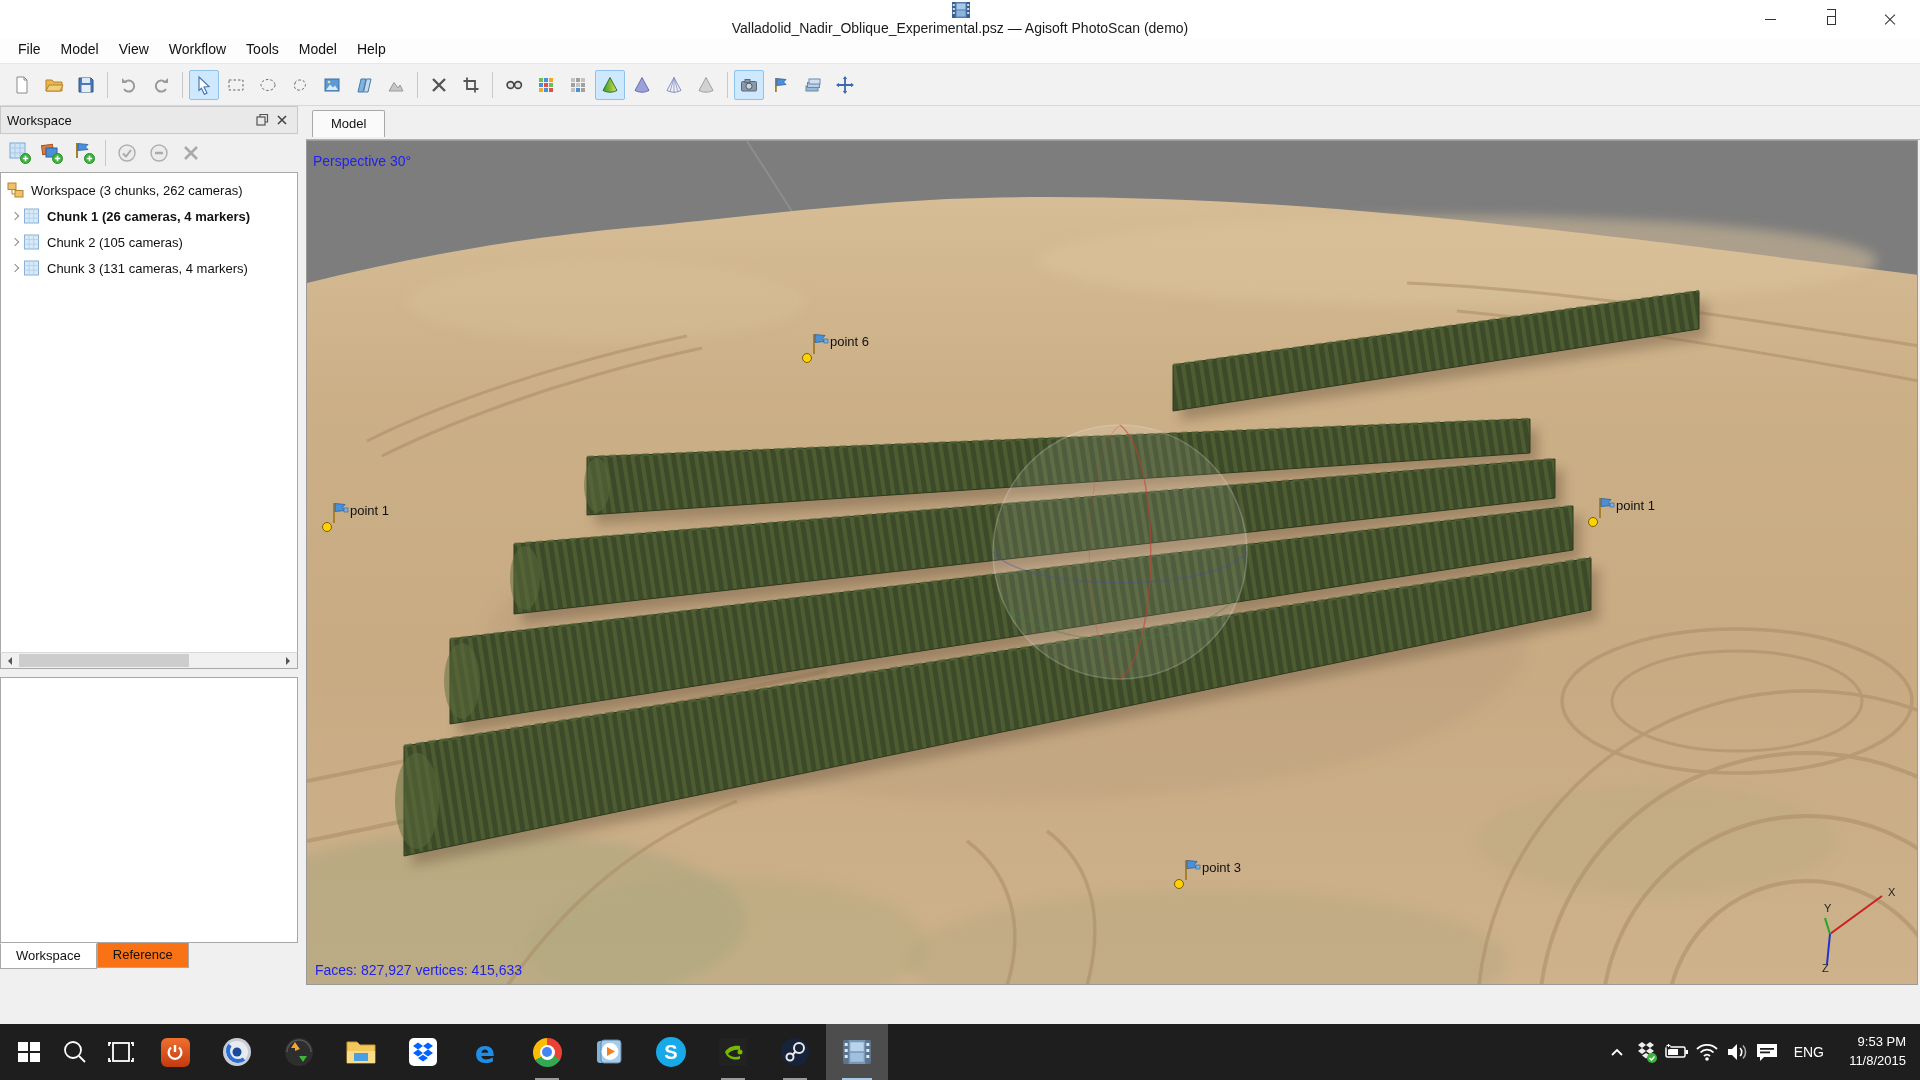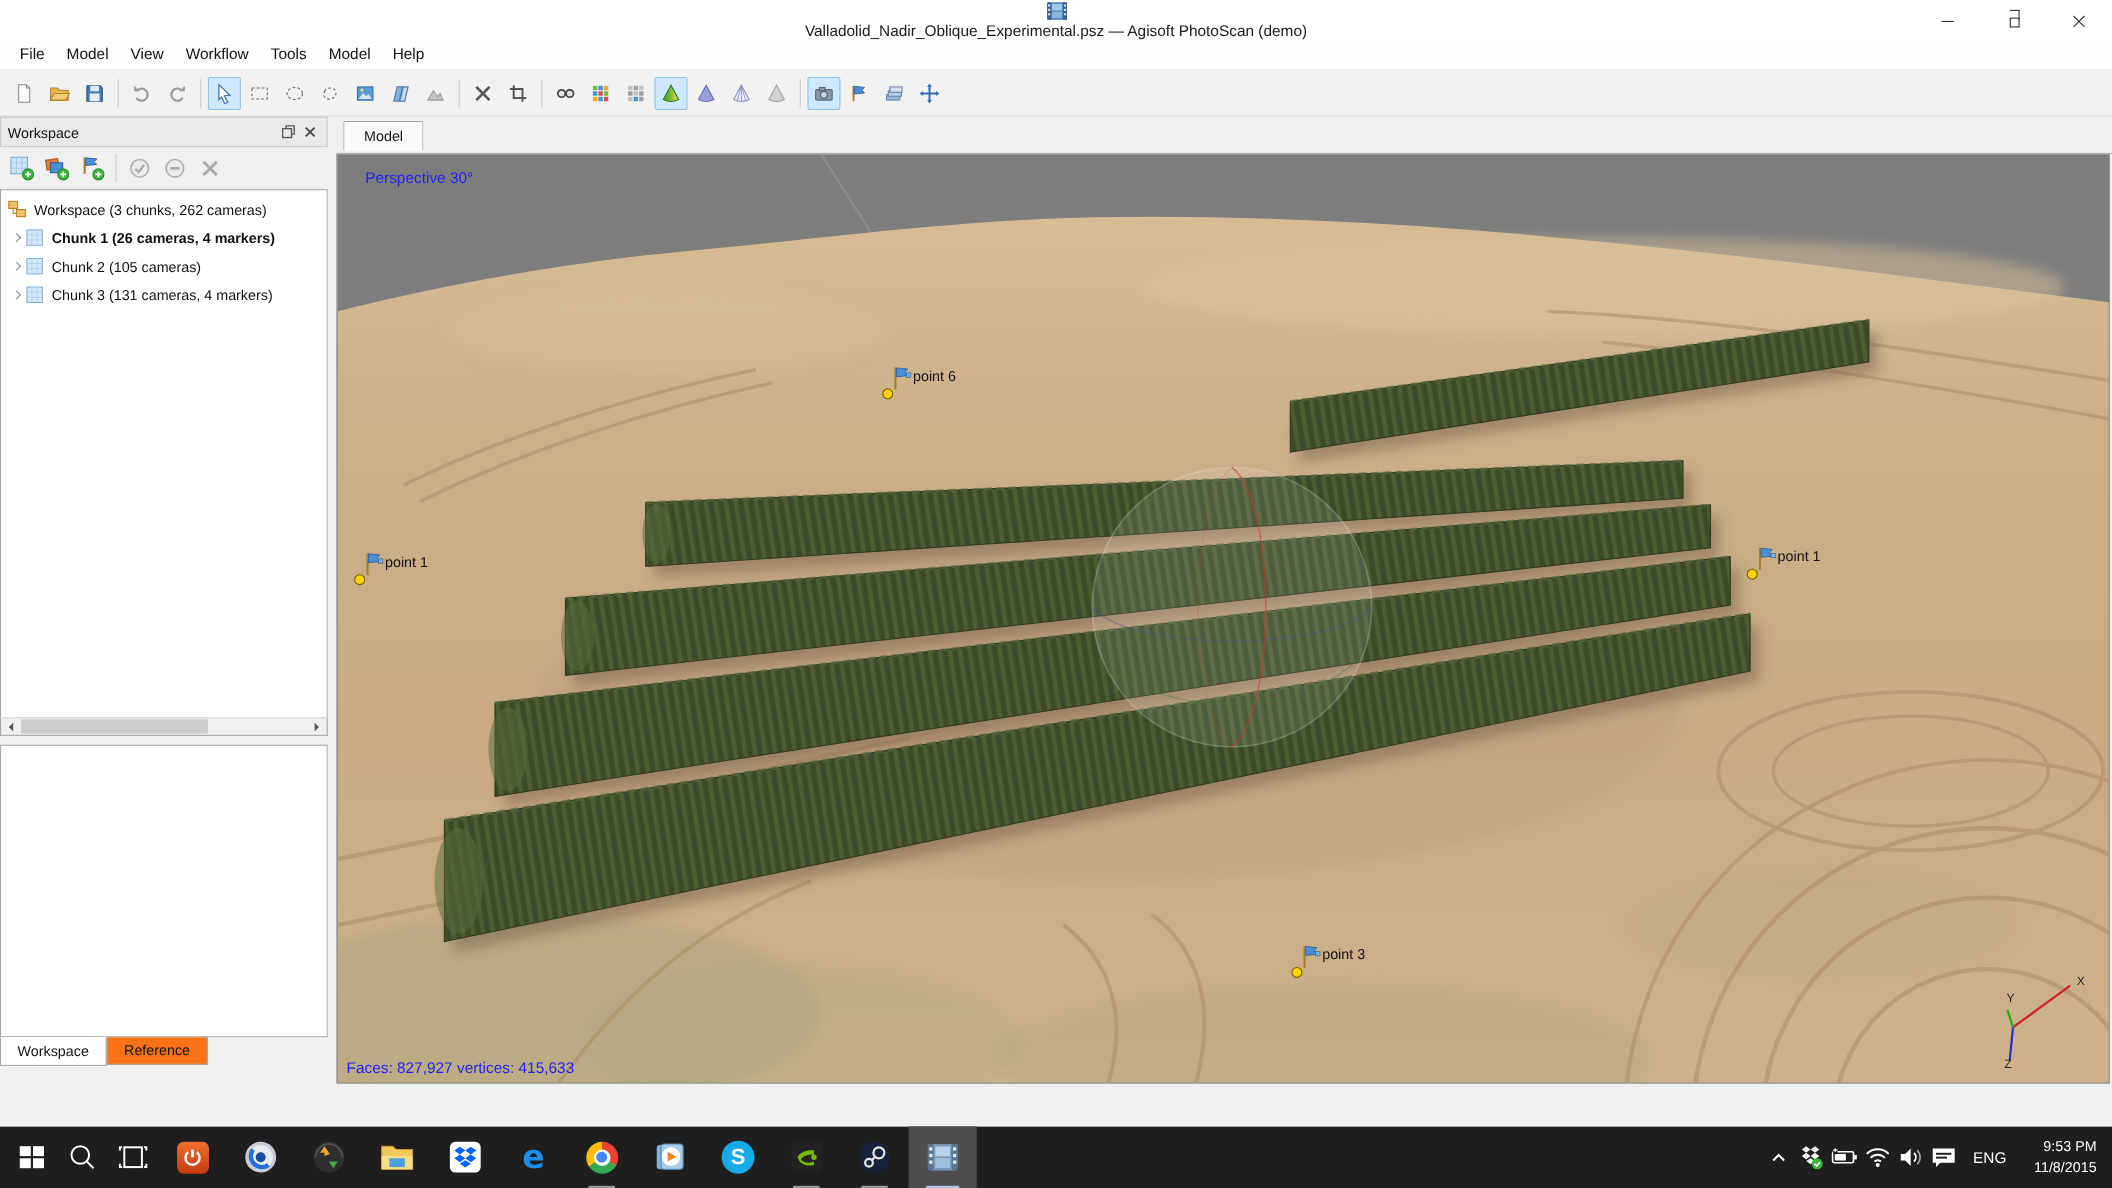--- a/index.html
+++ b/index.html
@@ -60,21 +60,21 @@
   .btabs { height:27px; display:flex; align-items:flex-start; background:#f0f0f0; }
   .btab { padding:4px 15px 5px; font-size:13px; color:#111; border:1px solid #a8a8a8; border-top:none; background:#f97316;}
   .btab.active { background:#fff; border-top:1px solid #fff;}
   .left-fill { flex:1; }
 
   
   .mtabbar { height:34px; background:#f0f0f0; display:flex; align-items:center; padding-left:6px; border-bottom:1px solid #b0b0b0;}
   .mtab { background:#fafafa; border:1px solid #a8a8a8; border-bottom:none; padding:5px 18px 6px; font-size:13px; color:#111; border-radius:2px 2px 0 0; position:relative; top:1px;}
   .viewport { position:relative; width:1612px; height:845px; border:1px solid #9a9a9a; background:#7d7d7d; overflow:hidden;}
   .viewport svg.scene { position:absolute; left:0; top:0; }
-  .persp-label { position:absolute; left:25px; top:12px; font-size:14px; color:#2222ee; }
+  .persp-label { position:absolute; left:6px; top:12px; font-size:14px; color:#2222ee; }
   .face-stat { position:absolute; left:8px; bottom:6px; font-size:14px; color:#2222ee; }
   .model-fill { flex:1; background:#f0f0f0; }
 
   
   .marker { position:absolute; width:0; height:0; }
   .mk-dot { position:absolute; left:-5px; top:-5px; width:10px; height:10px; border-radius:50%;
             background:#ffd200; border:1.5px solid #7a5c00; }
   .mk-flag { position:absolute; left:4px; top:-26px; }
   .mk-label { position:absolute; left:23px; top:-24px; font-size:13px; color:#111; white-space:nowrap; }
 

